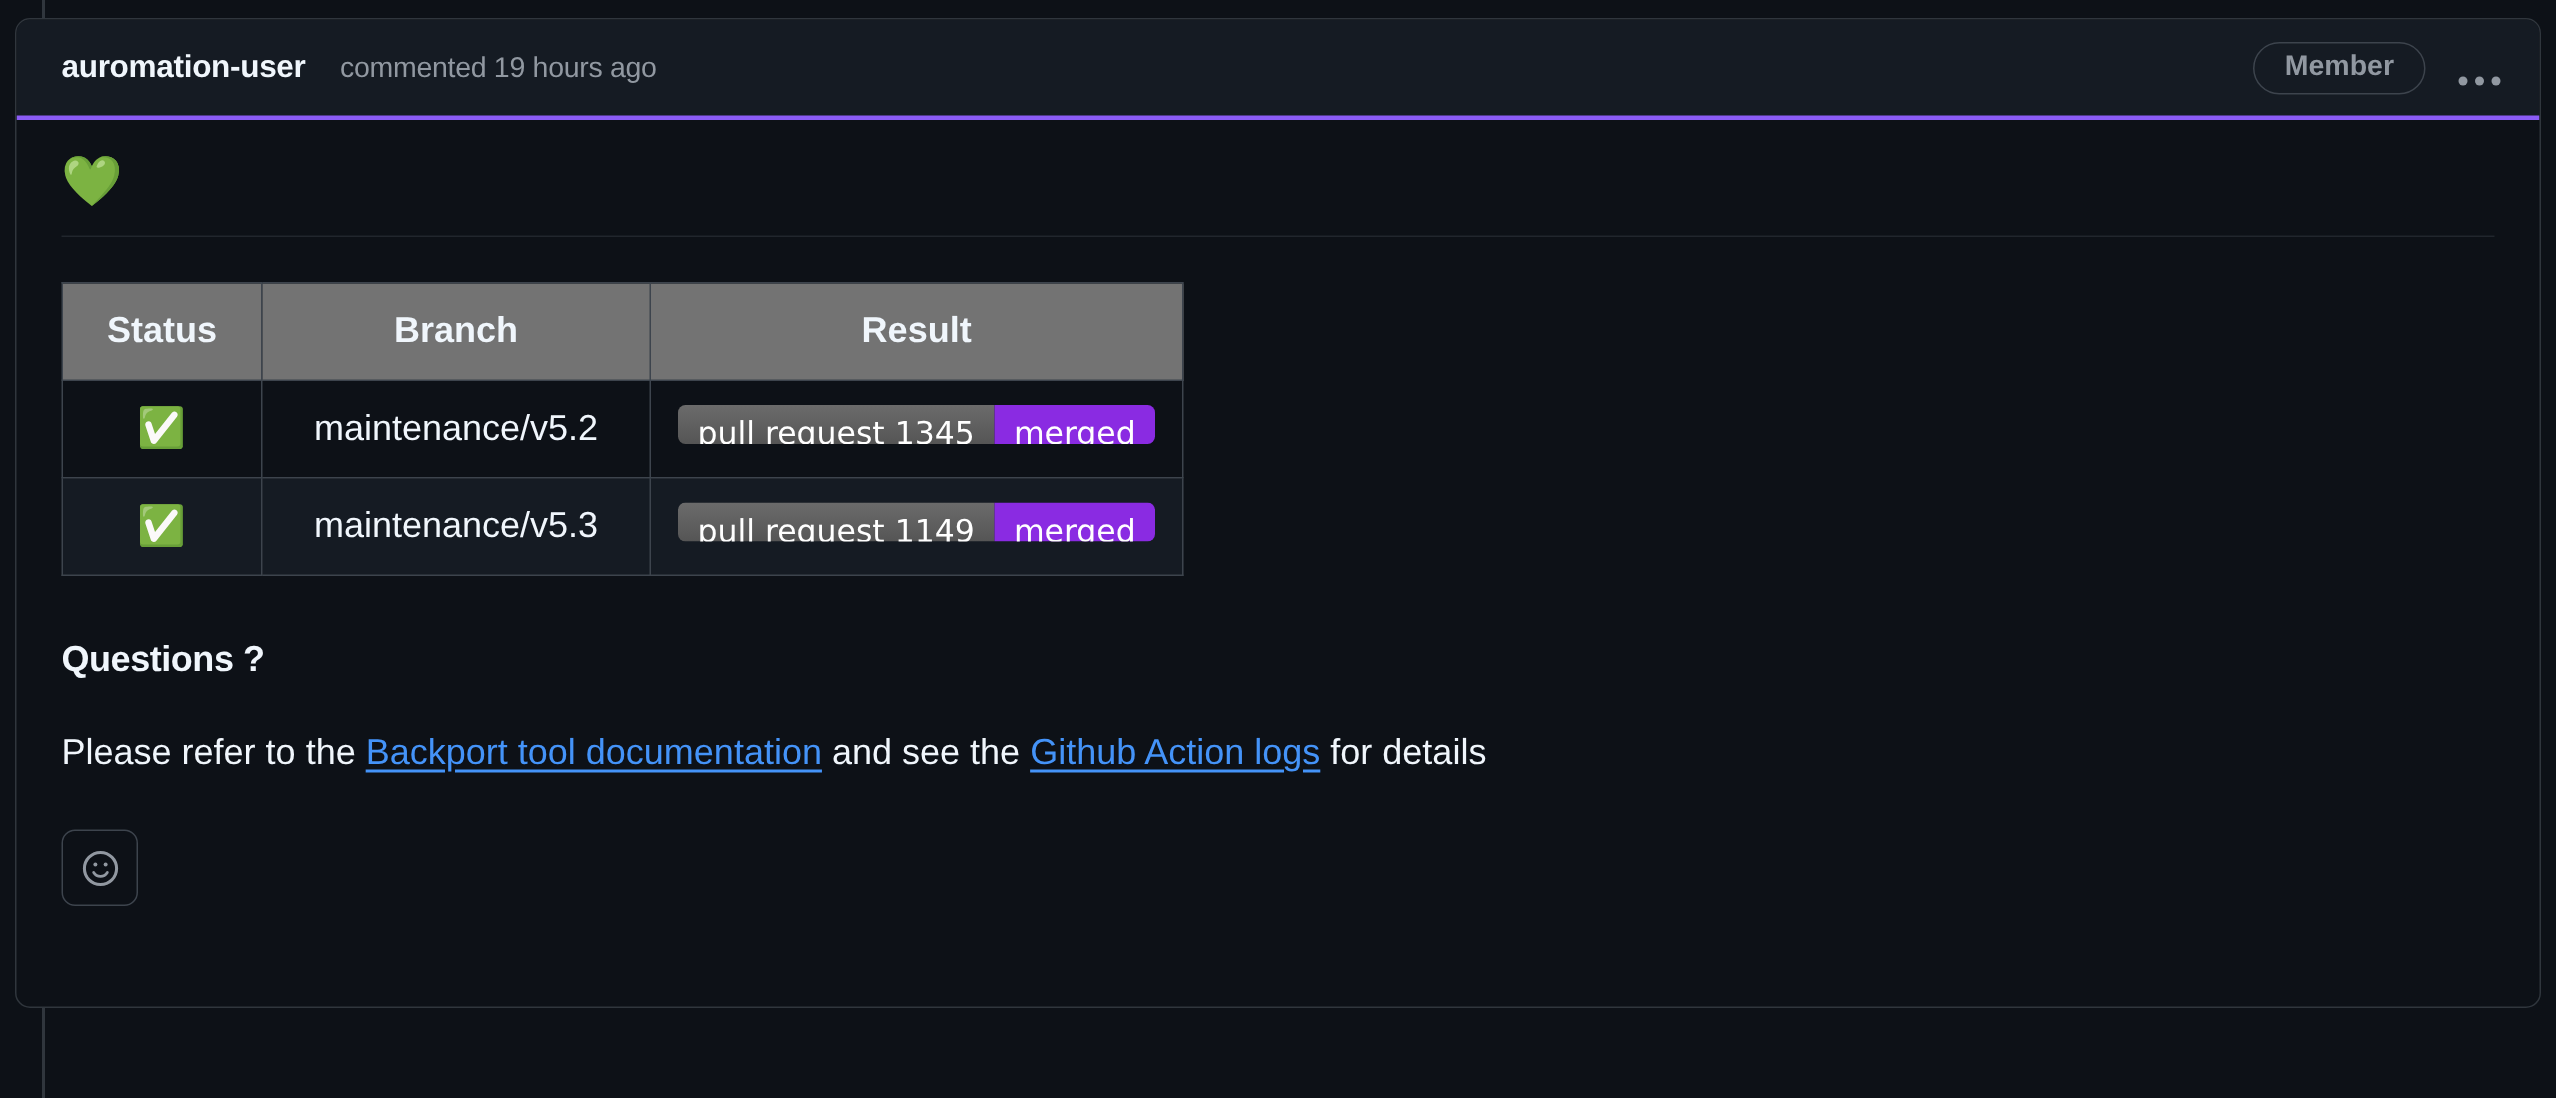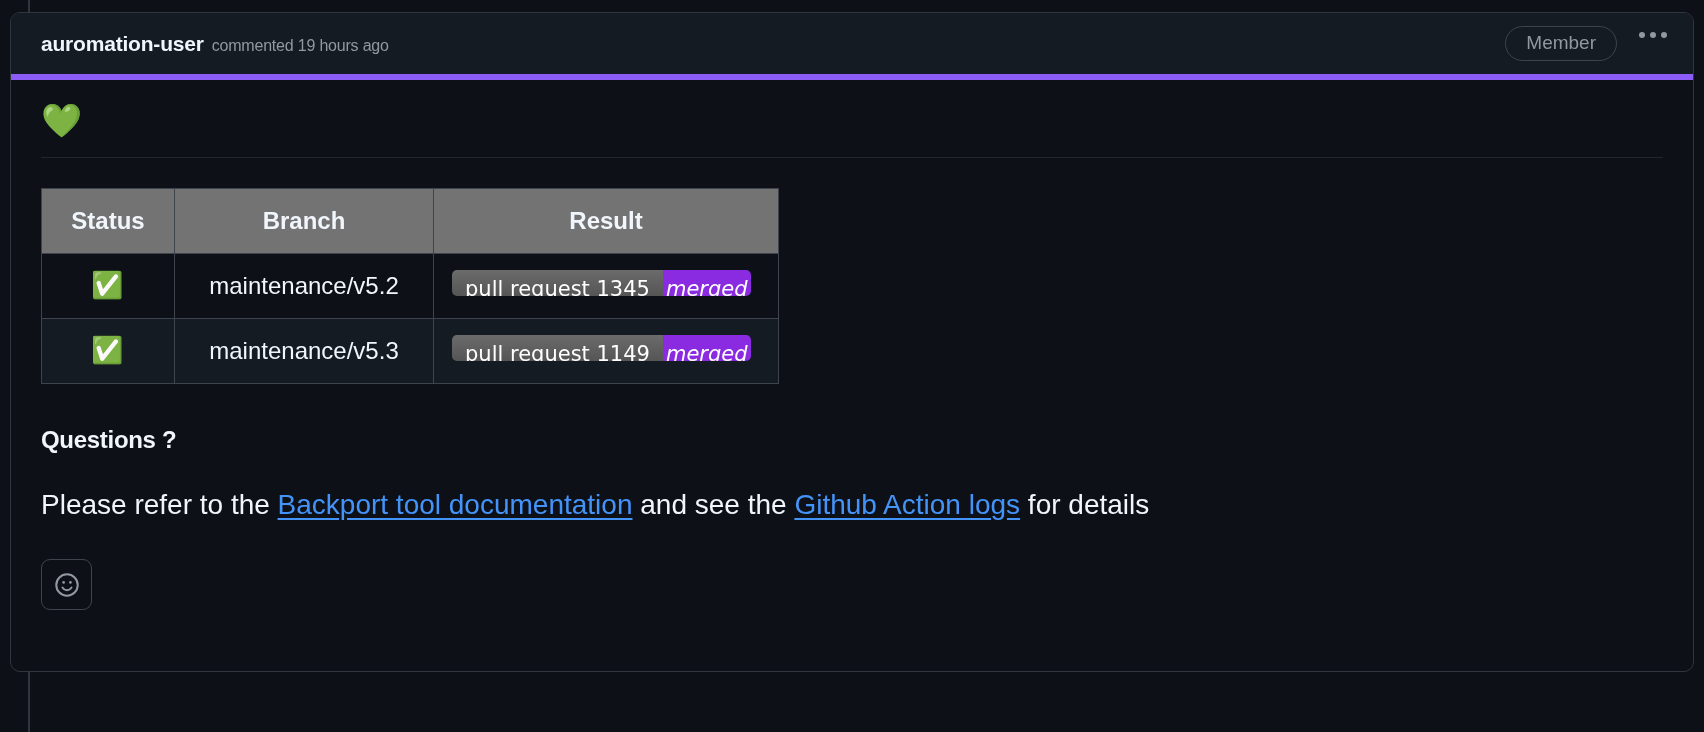--- a/index.html
+++ b/index.html
@@ -53,49 +53,50 @@
     border-top: 1px solid #30363d;
     border-bottom: 1px solid #30363d;
     transform: skewX(0deg);
     clip-path: polygon(100% 0, 100% 100%, 0 60%, 0 40%);
   }
 
   .comment-header {
     position: relative;
     height: 67px;
     background: #151b23;
-    border-bottom: 6px solid #8b5cf6;
+    border-bottom: 3px solid #8b5cf6;
     display: flex;
     align-items: center;
     padding: 0 22px 0 30px;
   }
   .header-left {
     display: flex;
     align-items: baseline;
     gap: 0;
     flex: 1 1 auto;
     min-width: 0;
   }
   .author {
     font-size: 21px;
     font-weight: bold;
     color: #f0f6fc;
     letter-spacing: -0.2px;
   }
   .commented-meta {
-    font-size: 16px;
+    font-size: 19px;
     color: #9198a1;
-    margin-left: 8px;
+    margin-left: 23px;
     letter-spacing: -0.2px;
   }
   .header-right {
     display: flex;
-    align-items: flex-start;
+    align-items: flex-end;
     gap: 18px;
     flex: 0 0 auto;
+    font-weight: bold;
   }
   .member-badge {
     border: 1px solid #3d444d;
     border-radius: 999px;
     color: #9198a1;
     font-size: 19px;
     padding: 6px 20px 8px;
     line-height: 1;
     background: transparent;
     white-space: nowrap;
@@ -176,34 +177,33 @@
     line-height: 38px;
     white-space: nowrap;
   }
   .shield .left {
     background: linear-gradient(180deg, #6b6b6b 0%, #555555 100%);
     color: #ffffff;
     padding: 0 13px;
   }
   .shield .right {
     color: #ffffff;
-    padding: 0 3px;
-    font-style: italic;
+    padding: 0 13px;
   }
 
   h2.sub {
     margin: 42px 0 0 0;
     font-size: 24px;
     font-weight: bold;
     letter-spacing: -0.3px;
     color: #f0f6fc;
   }
   p.para {
     margin: 30px 0 0 0;
-    font-size: 28px;
+    font-size: 24px;
     line-height: 1.5;
     color: #f0f6fc;
   }
   a.link {
     color: #4493f8;
     text-decoration: underline;
     text-underline-offset: 4px;
     cursor: pointer;
   }
 

